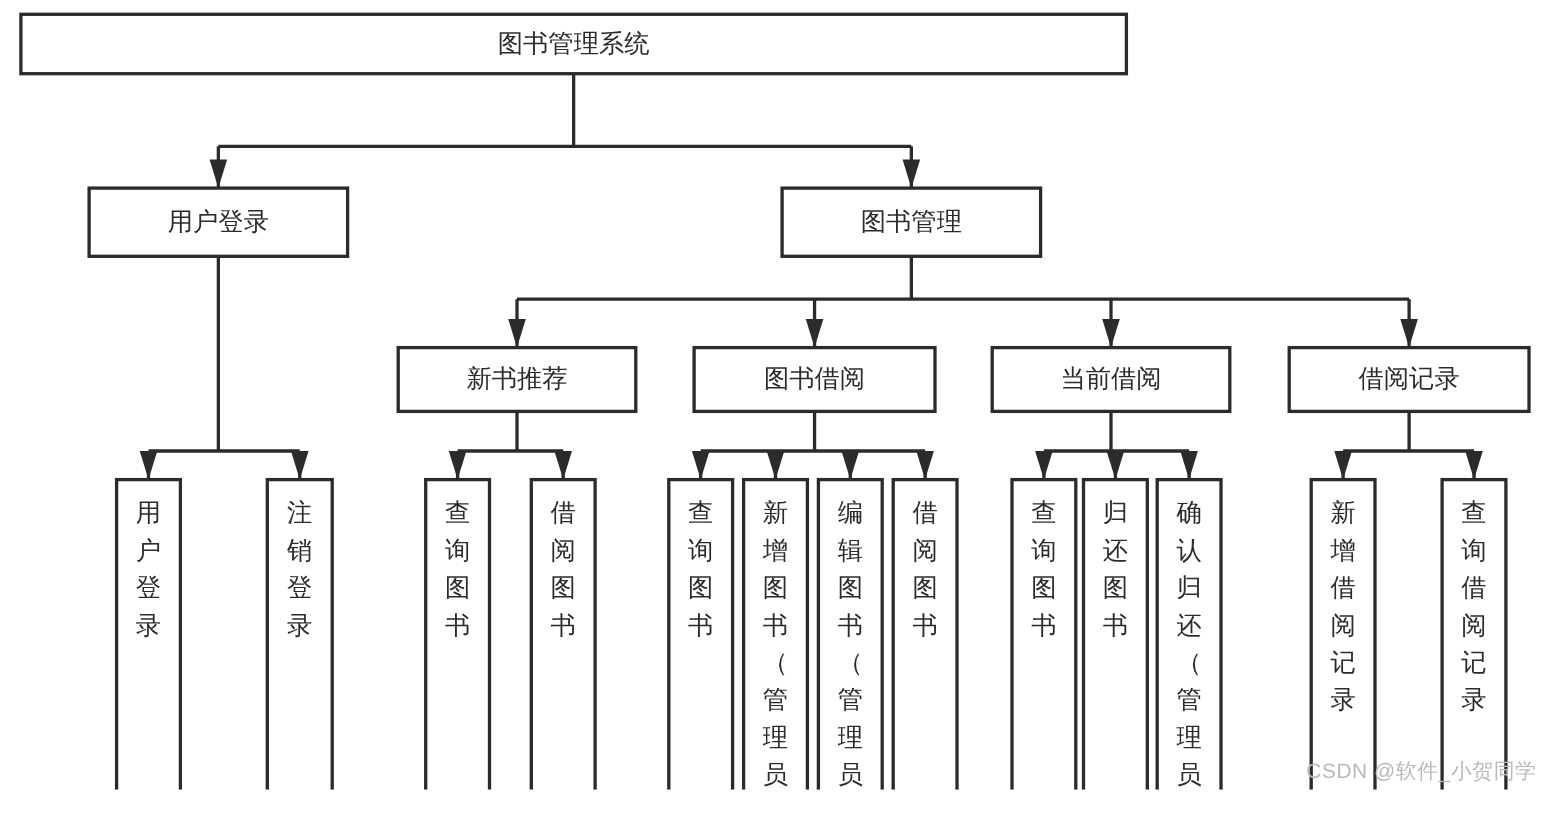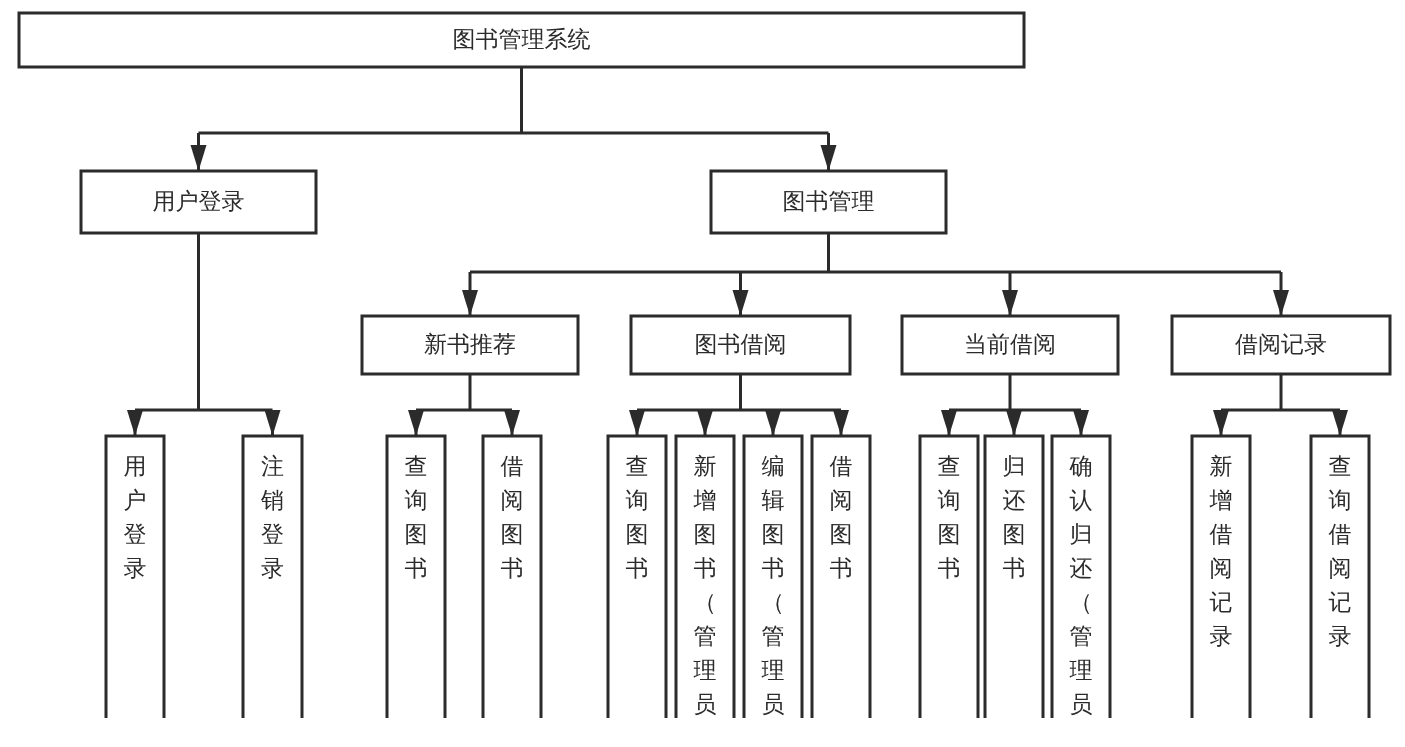--- a/index.html
+++ b/index.html
@@ -199,13 +199,14 @@
         <g>
           <rect x="1192" y="436" width="58" height="299" class="node-box"></rect>
           <text x="1221" class="node-label-vert"><tspan x="1221" y="474">新</tspan><tspan x="1221" y="508">增</tspan><tspan x="1221" y="542">借</tspan><tspan x="1221" y="576">阅</tspan><tspan x="1221" y="610">记</tspan><tspan x="1221" y="644">录</tspan></text>
         </g>
         <g>
           <rect x="1311" y="436" width="58" height="299" class="node-box"></rect>
           <text x="1340" class="node-label-vert"><tspan x="1340" y="474">查</tspan><tspan x="1340" y="508">询</tspan><tspan x="1340" y="542">借</tspan><tspan x="1340" y="576">阅</tspan><tspan x="1340" y="610">记</tspan><tspan x="1340" y="644">录</tspan></text>
         </g>
       </g>
   </svg>
+  <div class="watermark">CSDN @软件_小贺同学</div>
 </div>
 
 </body></html>

